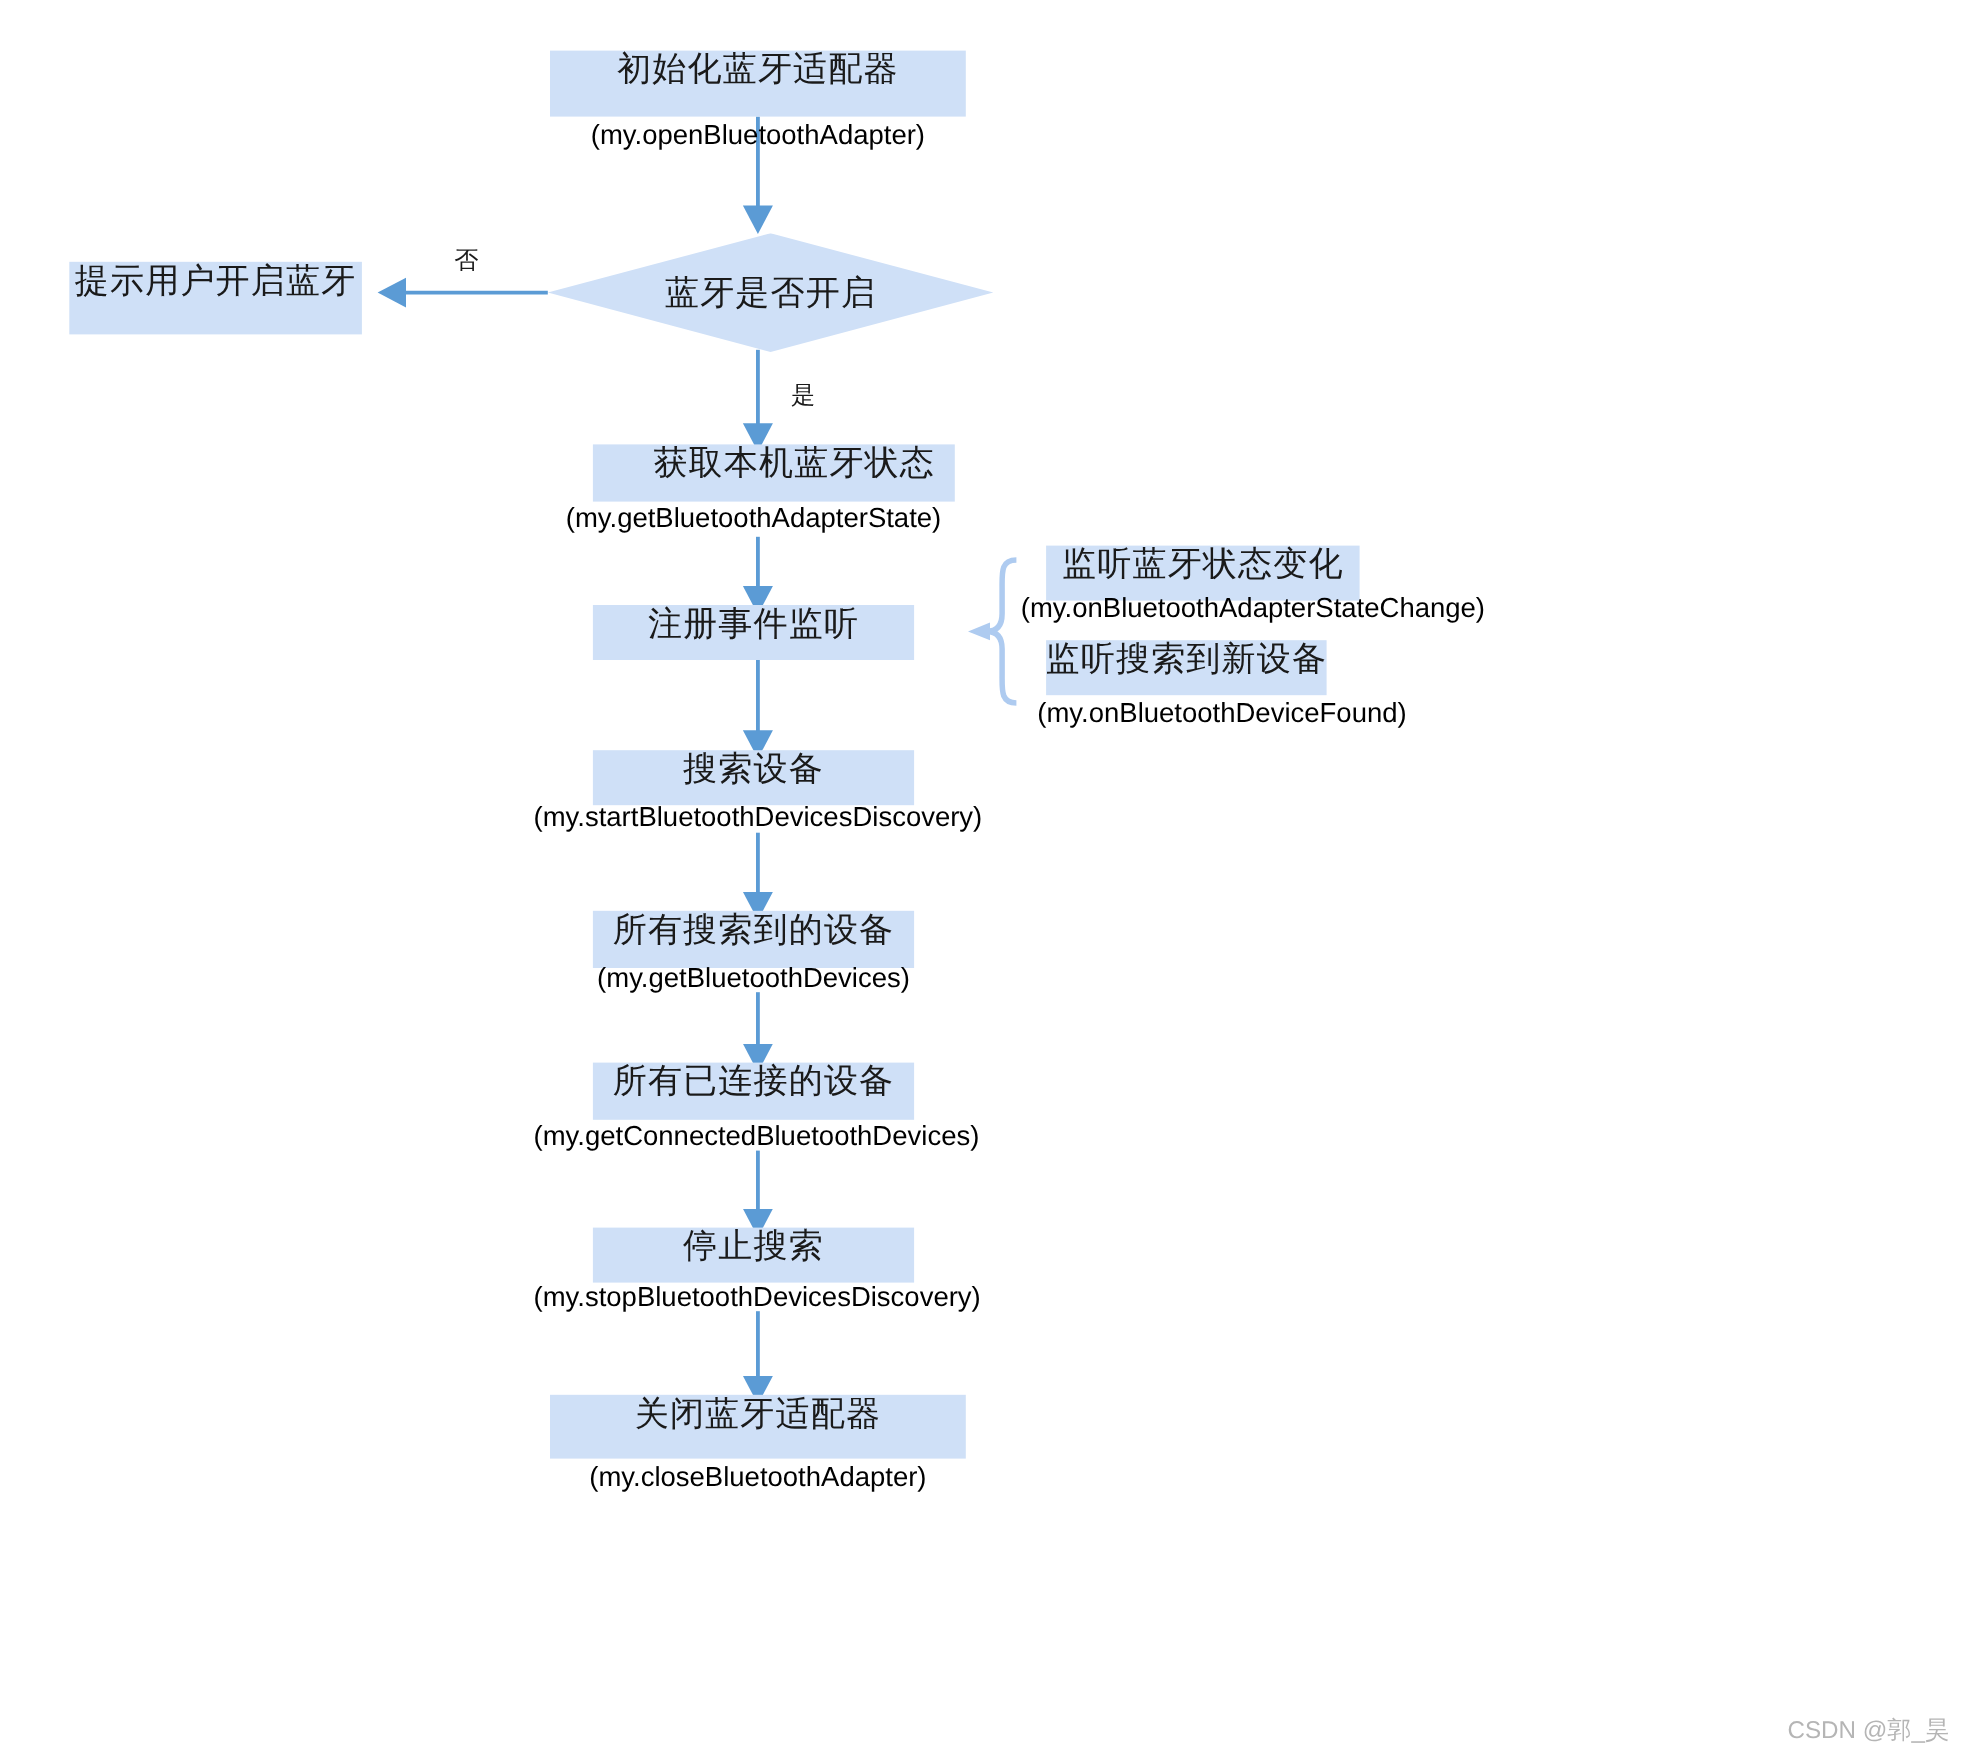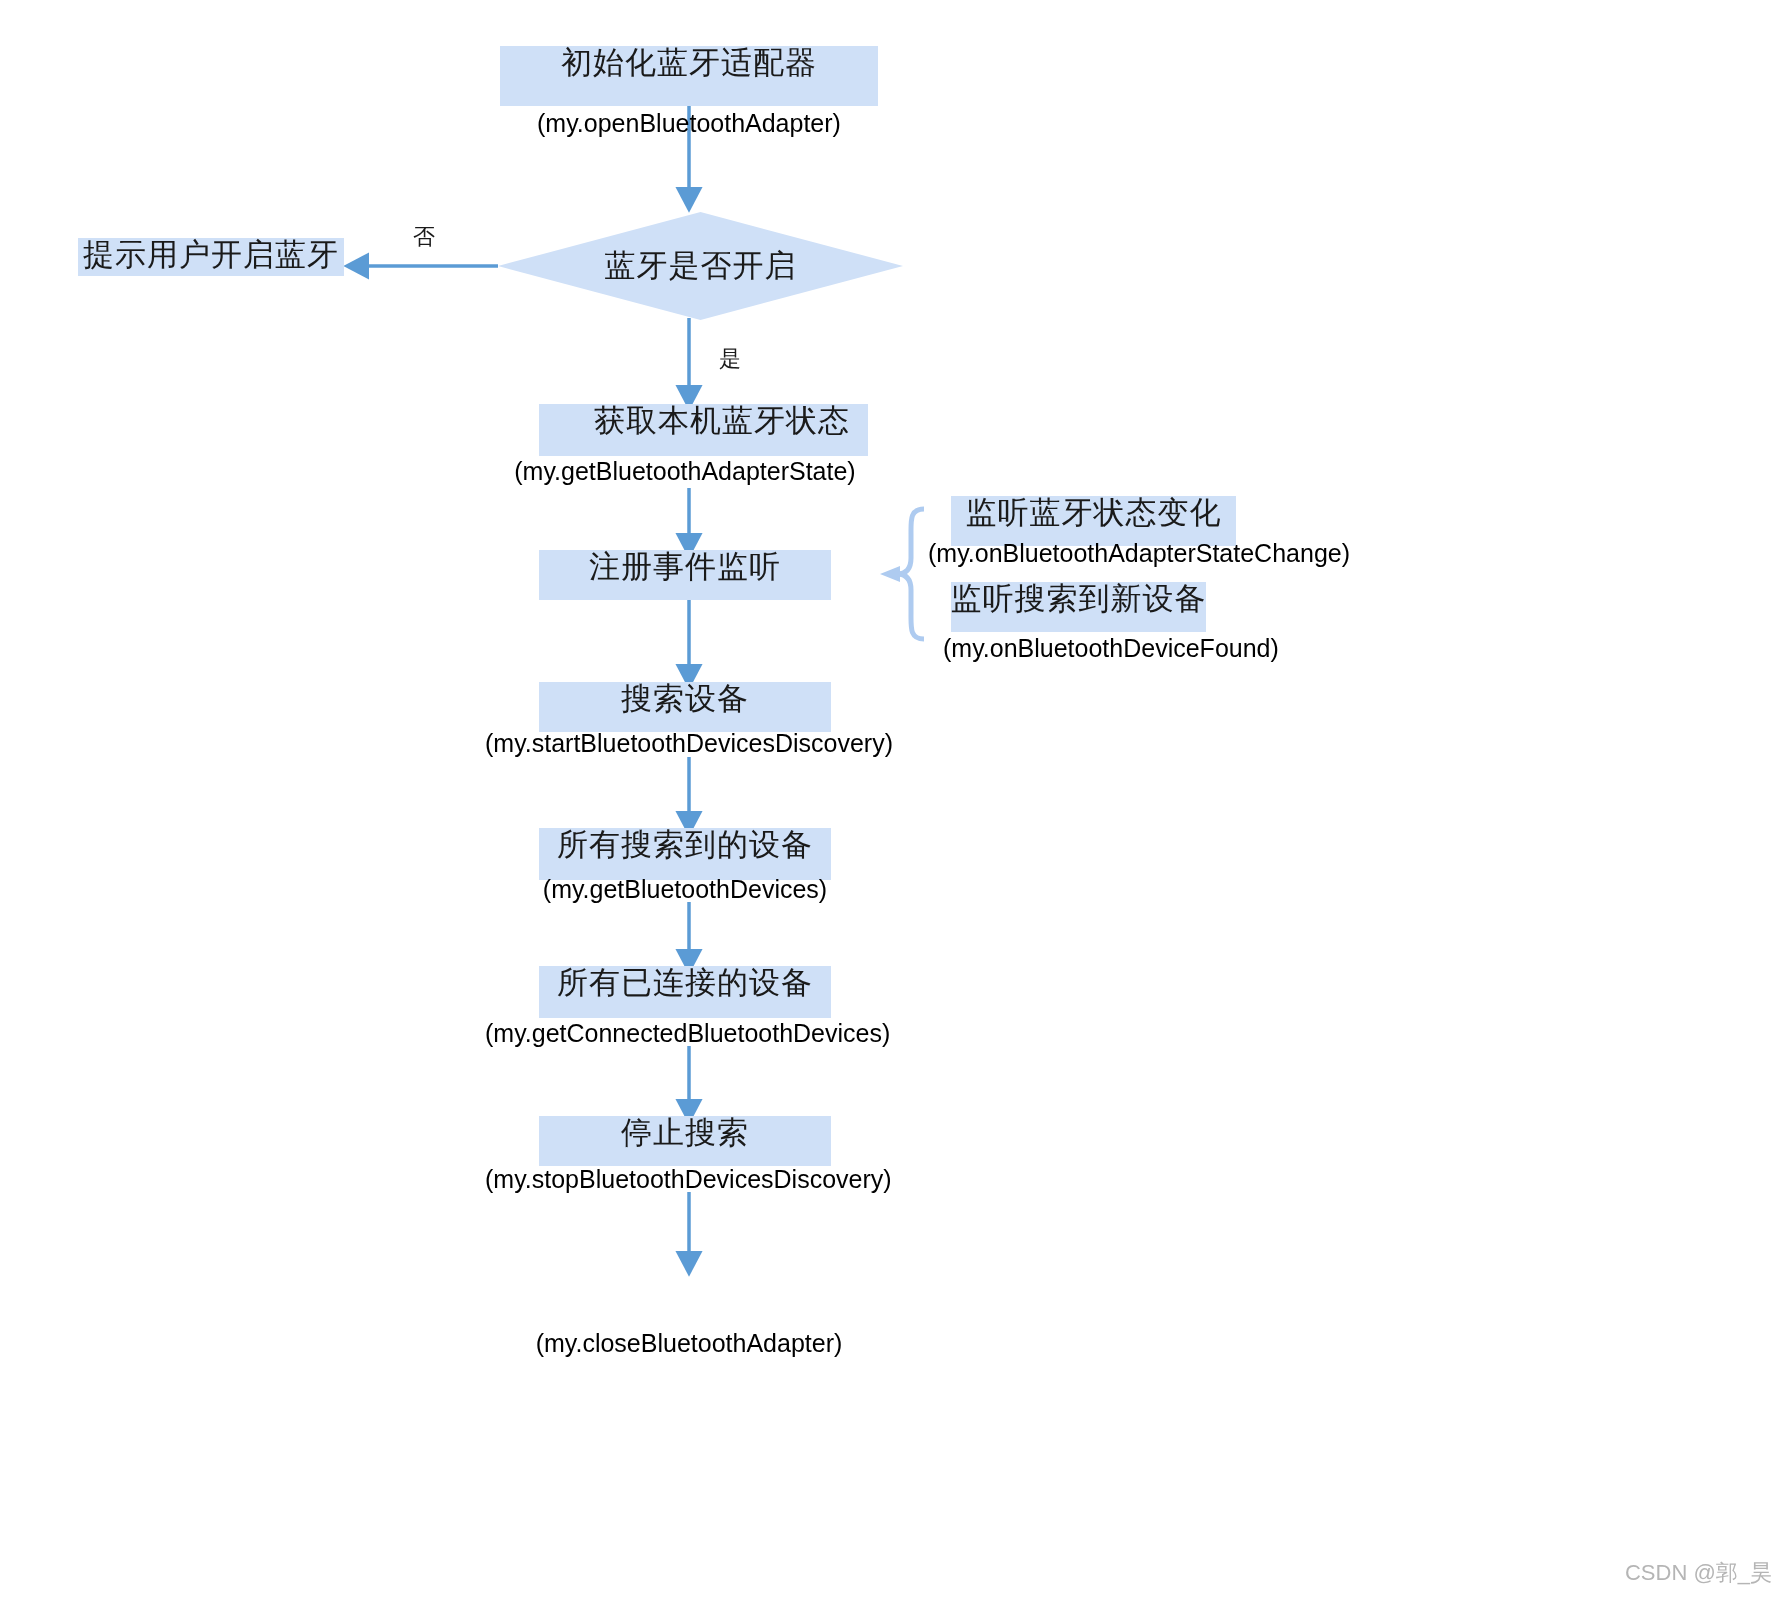--- a/index.html
+++ b/index.html
@@ -128,21 +128,21 @@
   </div>
   <div class="caption" style="left:489px; top:110px; width:400px;">(my.openBluetoothAdapter)</div>
 
   <div class="diamond-wrap" style="left:498px; top:212px; width:405px; height:108px;">
     <svg class="diamond-shape" viewBox="0 0 405 108" preserveAspectRatio="none">
       <polygon points="202.5,0 405,54 202.5,108 0,54" fill="#cfe0f7"></polygon>
     </svg>
     <div class="diamond-label">蓝牙是否开启</div>
   </div>
 
-  <div class="node" style="left:78px; top:238px; width:266px; height:38px;">
+  <div class="node" style="left:63px; top:238px; width:266px; height:66px;">
     <span>提示用户开启蓝牙</span>
   </div>
 
   <div class="edge-label" style="left:413px; top:222px;">否</div>
 
   <div class="edge-label" style="left:719px; top:344px;">是</div>
 
   <div class="node" style="left:539px; top:404px; width:292px; height:52px;padding-left:37px;">
     <span>获取本机蓝牙状态</span>
   </div>
@@ -175,17 +175,20 @@
   <div class="node" style="left:539px; top:966px; width:292px; height:52px;">
     <span>所有已连接的设备</span>
   </div>
   <div class="caption" style="left:485px; top:1020px; width:400px;">(my.getConnectedBluetoothDevices)</div>
 
   <div class="node" style="left:539px; top:1116px; width:292px; height:50px;">
     <span>停止搜索</span>
   </div>
   <div class="caption" style="left:485px; top:1166px; width:400px;">(my.stopBluetoothDevicesDiscovery)</div>
 
+  <div class="node" style="left:500px; top:1268px; width:378px; height:58px;">
+    <span>关闭蓝牙适配器</span>
+  </div>
   <div class="caption" style="left:489px; top:1330px; width:400px;">(my.closeBluetoothAdapter)</div>
 
   <div class="watermark">CSDN @郭_昊</div>
 
 </div>
 
 </body></html>

